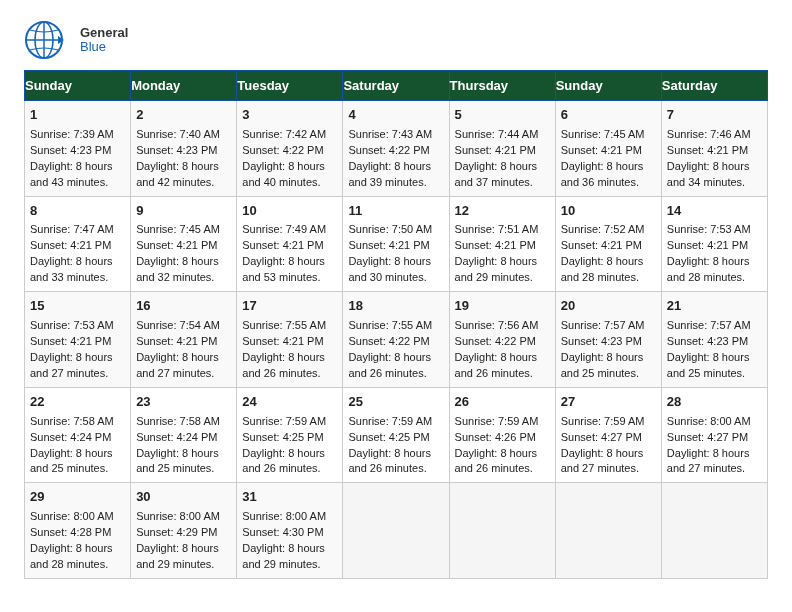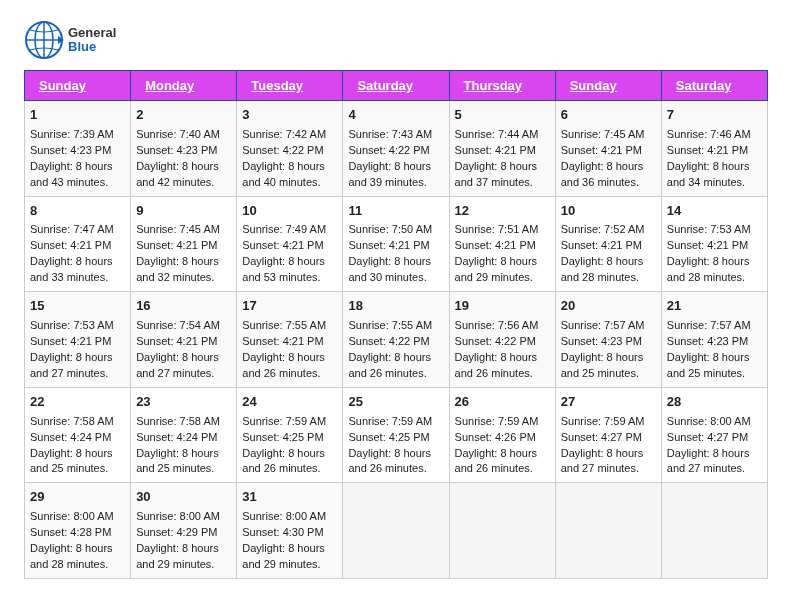--- a/index.html
+++ b/index.html
@@ -12,40 +12,39 @@
     }
     .header-area {
       display: flex;
       justify-content: space-between;
       align-items: flex-start;
       margin-bottom: 10px;
     }
     .logo {
       display: flex;
       align-items: center;
-      gap: 4px;
+      gap: 16px;
     }
     .title-area { text-align: right; }
     .main-title { font-size: 34px; font-weight: bold; color: #222; }
     .subtitle { font-size: 15px; color: #444; }
 
     .calendar {
       width: 100%;
       border-collapse: collapse;
       font-size: 11px;
     }
     .calendar thead tr th {
-      background: #d946ef;
+      background: #14532d;
       color: #fff;
       font-size: 13px;
       font-weight: bold;
-      padding: 7px 14px;
+      padding: 7px 0;
       text-align: left;
       border: 1px solid #1250a0;
-      text-decoration: underline;
     }
     .calendar tbody tr td {
       border: 1px solid #ccc;
       vertical-align: top;
       padding: 5px 5px 5px 5px;
       min-width: 100px;
       width: 14.28%;
       background: #fff;
       color: #222;
       line-height: 1.45;
@@ -73,21 +72,21 @@
     <circle cx="20" cy="20" r="18" fill="none" stroke="#1565c0" stroke-width="2"></circle>
     <ellipse cx="20" cy="20" rx="9" ry="18" fill="none" stroke="#1565c0" stroke-width="1.5"></ellipse>
     <line x1="2" y1="20" x2="38" y2="20" stroke="#1565c0" stroke-width="1.5"></line>
     <line x1="20" y1="2" x2="20" y2="38" stroke="#1565c0" stroke-width="1.5"></line>
     <path d="M6,10 Q20,14 34,10" fill="none" stroke="#1565c0" stroke-width="1.2"></path>
     <path d="M6,30 Q20,26 34,30" fill="none" stroke="#1565c0" stroke-width="1.2"></path>
     <polygon points="34,16 40,20 34,24" fill="#1565c0"></polygon>
   </svg>
   <div style="line-height:1.1;">
     <div style="font-size:13px;font-weight:bold;color:#333;">General</div>
-    <div style="font-size:13px;font-weight:bold;color:#1565c0;">Blue</div>
+    <div style="font-size:13px;font-weight:normal;color:#1565c0;">Blue</div>
   </div>
 </div>
   <div class="title-area">
     <div class="main-title"></div>
     <div class="subtitle"></div>
   </div>
 </div>
 
 <table class="calendar">
   <thead>

